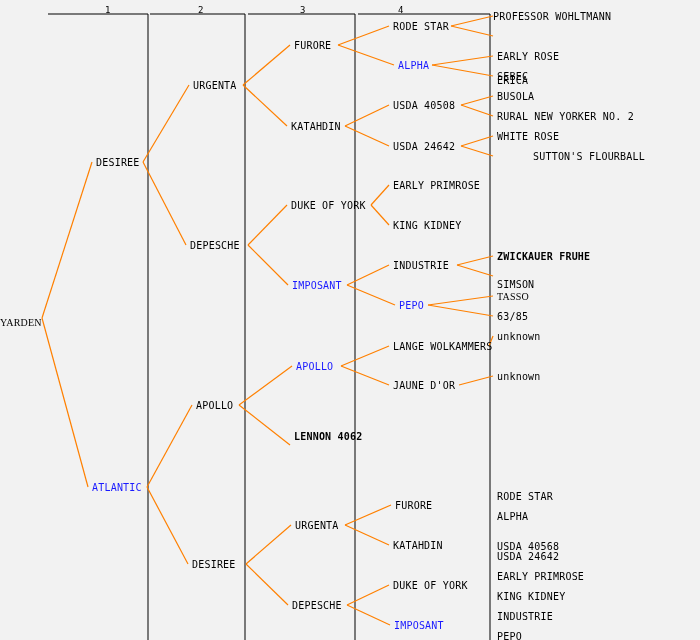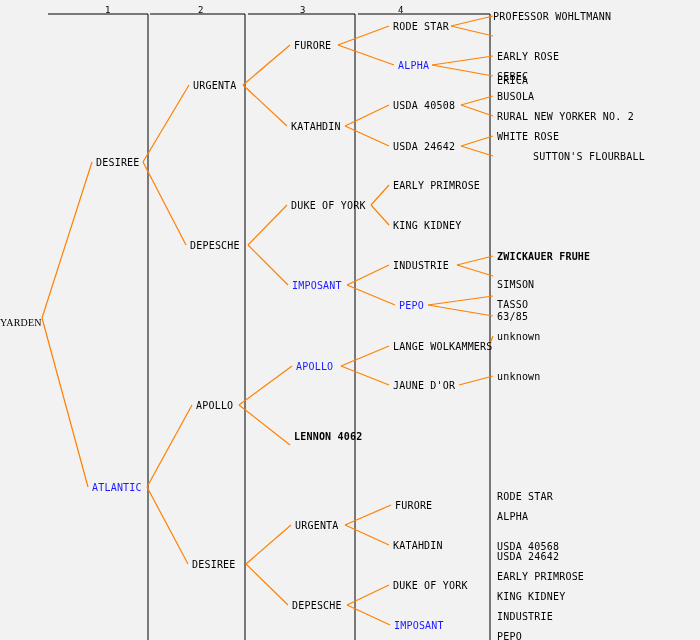--- a/index.html
+++ b/index.html
@@ -122,21 +122,21 @@
       <div class="node" style="left: 493px; top: 12px;">PROFESSOR WOHLTMANN</div>
       <div class="node" style="left: 497px; top: 32px; margin-top: 44px;">ERICA</div>
       <div class="node" style="left: 497px; top: 52px;">EARLY ROSE</div>
       <div class="node" style="left: 497px; top: 72px;">SEBEC</div>
       <div class="node" style="left: 497px; top: 92px;">BUSOLA</div>
       <div class="node" style="left: 497px; top: 112px;">RURAL NEW YORKER NO. 2</div>
       <div class="node" style="left: 497px; top: 132px;">WHITE ROSE</div>
       <div class="node" style="left: 497px; top: 152px; margin-left: 36px;">SUTTON'S FLOURBALL</div>
       <div class="node" style="left: 497px; top: 252px; font-weight: bold;">ZWICKAUER FRUHE</div>
       <div class="node" style="left: 497px; top: 272px; margin-top: 8px;">SIMSON</div>
-      <div class="node" style="left: 497px; top: 300px;">TASSO</div>
+      <div class="node" style="left: 497px; top: 292px; font-family: Liberation Serif, serif;">TASSO</div>
       <div class="node" style="left: 497px; top: 312px;">63/85</div>
       <div class="node" style="left: 497px; top: 332px;">unknown</div>
       <div class="node" style="left: 497px; top: 372px;">unknown</div>
       <div class="node" style="left: 497px; top: 492px;">RODE STAR</div>
       <div class="node" style="left: 497px; top: 512px;">ALPHA</div>
       <div class="node" style="left: 497px; top: 532px; margin-top: 10px;">USDA 40568</div>
       <div class="node" style="left: 497px; top: 552px;">USDA 24642</div>
       <div class="node" style="left: 497px; top: 572px;">EARLY PRIMROSE</div>
       <div class="node" style="left: 497px; top: 592px;">KING KIDNEY</div>
       <div class="node" style="left: 497px; top: 612px;">INDUSTRIE</div>

